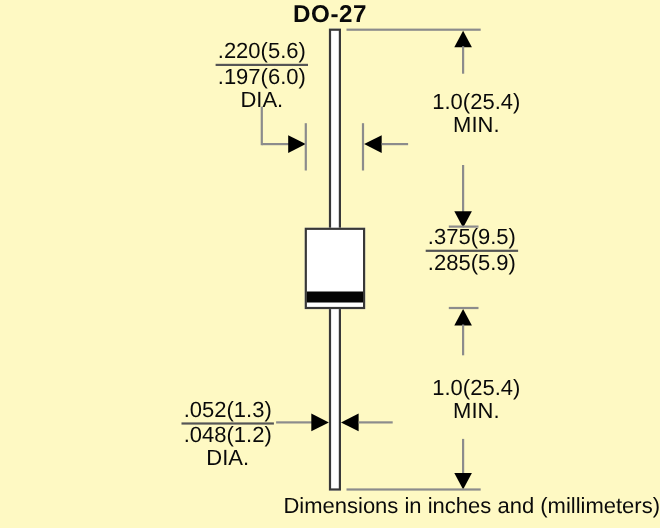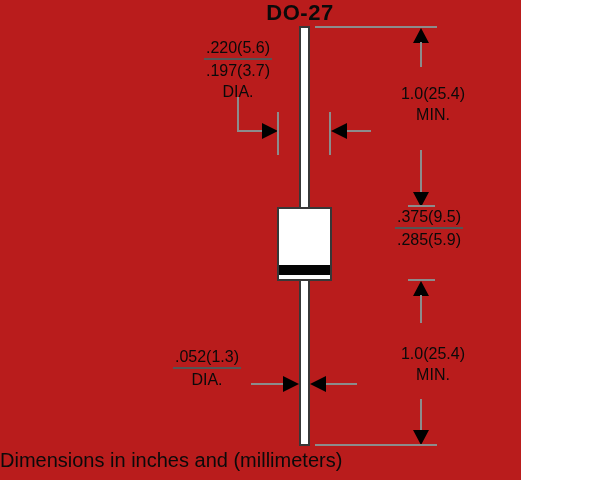--- a/index.html
+++ b/index.html
@@ -1,36 +1,36 @@
 <!DOCTYPE html>
 <html><head>
 <meta charset="utf-8">
 <style>
   html, body { margin: 0; padding: 0; background: #ffffff; }
   .canvas {
     position: relative;
-    width: 521px;
+    width: 600px;
     height: 480px;
-    background: #b91c1c;
+    background: #fef9c3;
     font-family: "Liberation Sans", sans-serif;
     color: #0a0a0a;
     overflow: hidden;
   }
   .title {
     position: absolute;
     top: 0; left: 0; width: 600px;
     text-align: center;
     font-size: 22px;
     font-weight: bold;
     letter-spacing: 0.5px;
   }
   .caption {
     position: absolute;
     top: 449px; left: 0; width: 600px;
-    text-align: left;
+    text-align: right;
     font-size: 20px;
   }
   
   .lead {
     position: absolute;
     left: 299px; top: 26px;
     width: 11px; height: 420px;
     box-sizing: border-box;
     background: #ffffff;
     border: 2px solid #383838;
@@ -55,21 +55,21 @@
   .arr { position: absolute; width: 0; height: 0; }
   .arr.up    { border-left: 8px solid transparent; border-right: 8px solid transparent; border-bottom: 15px solid #000; }
   .arr.down  { border-left: 8px solid transparent; border-right: 8px solid transparent; border-top: 15px solid #000; }
   .arr.right { border-top: 8px solid transparent; border-bottom: 8px solid transparent; border-left: 16px solid #000; }
   .arr.left  { border-top: 8px solid transparent; border-bottom: 8px solid transparent; border-right: 16px solid #000; }
   
   .dim {
     position: absolute;
     width: 120px;
     text-align: center;
-    font-size: 16px;
+    font-size: 20px;
     line-height: 21px;
     white-space: nowrap;
   }
   .frac {
     display: inline-block;
     border-bottom: 2px solid #555;
     padding: 0 2px;
   }
 </style>
 </head>
@@ -78,21 +78,21 @@
 <div class="canvas">
 
   <div class="title">DO-27</div>
 
   <div class="lead"></div>
   <div class="dbody"></div>
   <div class="band"></div>
 
   <div class="dim" style="left:178px; top:37px;">
     <div><span class="frac">.220(5.6)</span></div>
-    <div>.197(3.7)</div>
+    <div>.197(6.0)</div>
     <div>DIA.</div>
   </div>
   <div class="vline" style="left:237px; top:97px;  height:35px;"></div>
   <div class="hline" style="left:238px; top:130px; width:26px;"></div>
   <div class="arr right" style="left:262px; top:123px;"></div>
   <div class="vline" style="left:277px; top:112px; height:43px;"></div>
   <div class="vline" style="left:329px; top:112px; height:43px;"></div>
   <div class="arr left" style="left:331px; top:123px;"></div>
   <div class="hline" style="left:347px; top:130px; width:24px;"></div>
 
@@ -116,22 +116,23 @@
   <div class="vline" style="left:420px; top:295px; height:28px;"></div>
 
   <div class="dim" style="left:373px; top:343px;">
     <div>1.0(25.4)</div>
     <div>MIN.</div>
   </div>
   <div class="vline" style="left:420px; top:399px; height:32px;"></div>
   <div class="arr down" style="left:413px; top:430px;"></div>
   <div class="hline" style="left:315px; top:444px; width:122px;"></div>
 
-  <div class="dim" style="left:147px; top:346px;">
+  <div class="dim" style="left:147px; top:363px;">
     <div><span class="frac">.052(1.3)</span></div>
+    <div>.048(1.2)</div>
     <div>DIA.</div>
   </div>
   <div class="hline" style="left:251px; top:383px; width:34px;"></div>
   <div class="arr right" style="left:283px; top:376px;"></div>
   <div class="arr left" style="left:310px; top:376px;"></div>
   <div class="hline" style="left:326px; top:383px; width:31px;"></div>
 
   <div class="caption">Dimensions in inches and (millimeters)</div>
 
 </div>

